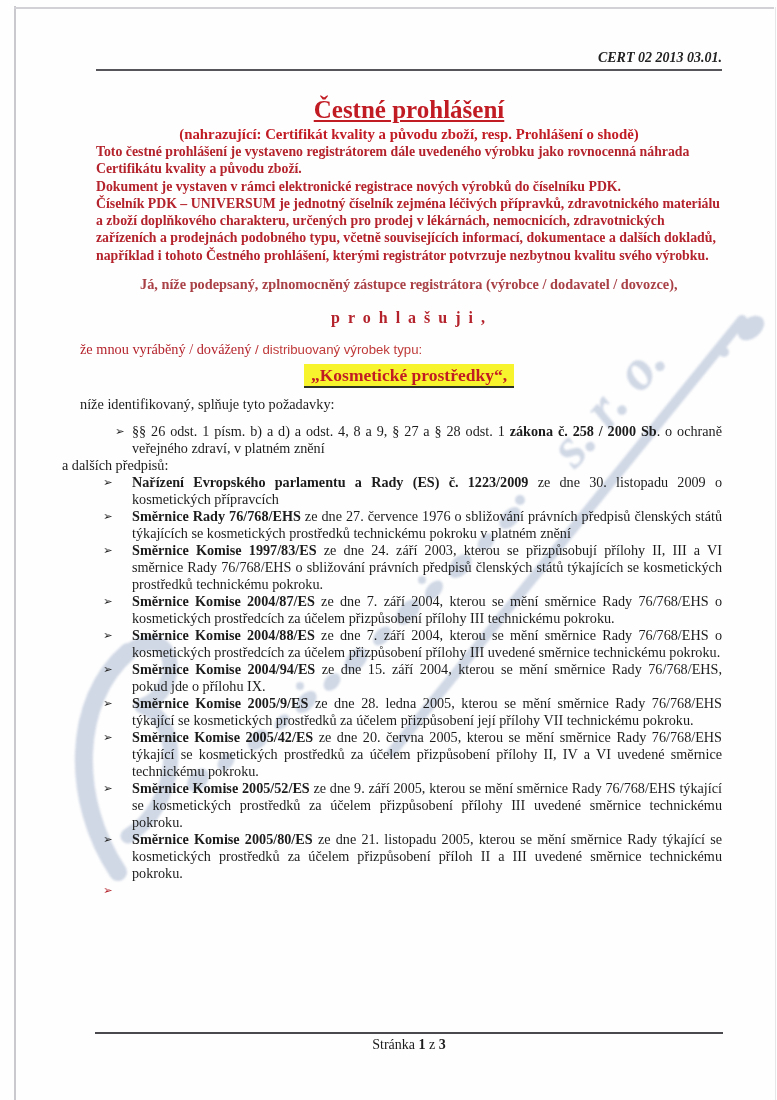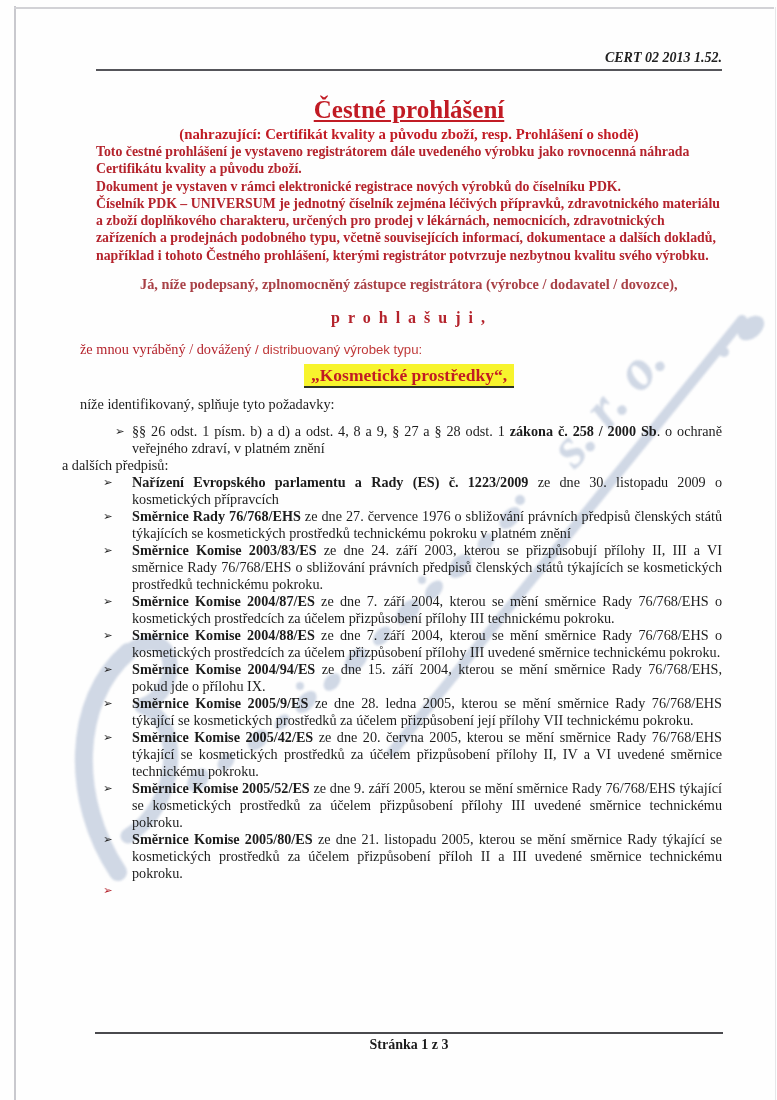--- a/index.html
+++ b/index.html
@@ -47,21 +47,21 @@
   .req-item{display:flex;}
   .req-item .bullet{flex:0 0 auto;font-size:11.5px;line-height:17px;color:#222;}
   .req-item.b1{padding-left:53px;}
   .req-item.b1 .bullet{width:17px;}
   .req-item.b2{padding-left:41px;}
   .req-item.b2 .bullet{width:29px;}
   .req-item .itext{flex:1 1 auto;text-align:justify;}
   .req-item.red, .req-item.red .bullet{color:var(--red-body);}
   .req-plain{margin:0;}
 
-  .footer{position:absolute;z-index:1;left:95px;right:54px;top:1032px;border-top:2px solid #4a4a4e;font-weight:bold;}
+  .footer{position:absolute;z-index:1;left:95px;right:54px;top:1032px;border-top:2px solid #4a4a4e;}
   .footer-text{margin-top:3px;text-align:center;font-size:14px;color:#1c1c1c;}
 </style>
 </head>
 <body>
 
 <div class="page" style="--red-title: #c11b24; --red-body: #b4232c; --yellow: #f7f42d;">
 
   <svg class="wm" width="777" height="1100" viewBox="0 0 777 1100" aria-hidden="true">
     <g fill="#d0d8e5" stroke="#d0d8e5">
 
@@ -97,21 +97,21 @@
       <text x="0" y="0" transform="translate(575 470) rotate(-49)" font-family="Liberation Serif, DejaVu Serif, serif" font-style="italic" font-weight="bold" font-size="58" stroke="none">s. r. o.</text>
     </g>
   </svg>
 
   <div class="edge left"></div>
   <div class="edge top"></div>
   <div class="edge right"></div>
 
   <div class="content">
 
-    <div class="docref">CERT 02 2013 1.52.</div>
+    <div class="docref">CERT 02 2013 03.01.</div>
     <div class="rule"></div>
 
     <h1 class="title">Čestné prohlášení</h1>
     <div class="subtitle">(nahrazující: Certifikát kvality a původu zboží, resp. Prohlášení o shodě)</div>
 
     <div class="preamble">
       <p>Toto čestné prohlášení je vystaveno registrátorem dále uvedeného výrobku jako rovnocenná náhrada Certifikátu kvality a původu zboží.</p>
       <p>Dokument je vystaven v rámci elektronické registrace nových výrobků do číselníku PDK.</p>
       <p>Číselník PDK – UNIVERSUM je jednotný číselník zejména léčivých přípravků, zdravotnického materiálu a zboží doplňkového charakteru, určených pro prodej v lékárnách, nemocnicích, zdravotnických zařízeních a prodejnách podobného typu, včetně souvisejících informací, dokumentace a dalších dokladů, například i tohoto Čestného prohlášení, kterými registrátor potvrzuje nezbytnou kvalitu svého výrobku.</p>
     </div>
@@ -140,21 +140,21 @@
         <div class="req-item b2">
           <span class="bullet">➢</span>
           <div class="itext"><b>Nařízení Evropského parlamentu a Rady (ES) č. 1223/2009</b><span> ze dne 30. listopadu 2009 o kosmetických přípravcích</span></div>
         </div>
         <div class="req-item b2">
           <span class="bullet">➢</span>
           <div class="itext"><b>Směrnice Rady 76/768/EHS</b><span> ze dne 27. července 1976 o sbližování právních předpisů členských států týkajících se kosmetických prostředků technickému pokroku v platném znění</span></div>
         </div>
         <div class="req-item b2">
           <span class="bullet">➢</span>
-          <div class="itext"><b>Směrnice Komise 2003/83/ES</b><span> ze dne 24. září 2003, kterou se přizpůsobují přílohy II, III a VI směrnice Rady 76/768/EHS o sbližování právních předpisů členských států týkajících se kosmetických prostředků technickému pokroku.</span></div>
+          <div class="itext"><b>Směrnice Komise 1997/83/ES</b><span> ze dne 24. září 2003, kterou se přizpůsobují přílohy II, III a VI směrnice Rady 76/768/EHS o sbližování právních předpisů členských států týkajících se kosmetických prostředků technickému pokroku.</span></div>
         </div>
         <div class="req-item b2">
           <span class="bullet">➢</span>
           <div class="itext"><b>Směrnice Komise 2004/87/ES</b><span> ze dne 7. září 2004, kterou se mění směrnice Rady 76/768/EHS o kosmetických prostředcích za účelem přizpůsobení přílohy III technickému pokroku.</span></div>
         </div>
         <div class="req-item b2">
           <span class="bullet">➢</span>
           <div class="itext"><b>Směrnice Komise 2004/88/ES</b><span> ze dne 7. září 2004, kterou se mění směrnice Rady 76/768/EHS o kosmetických prostředcích za účelem přizpůsobení přílohy III uvedené směrnice technickému pokroku.</span></div>
         </div>
         <div class="req-item b2">

